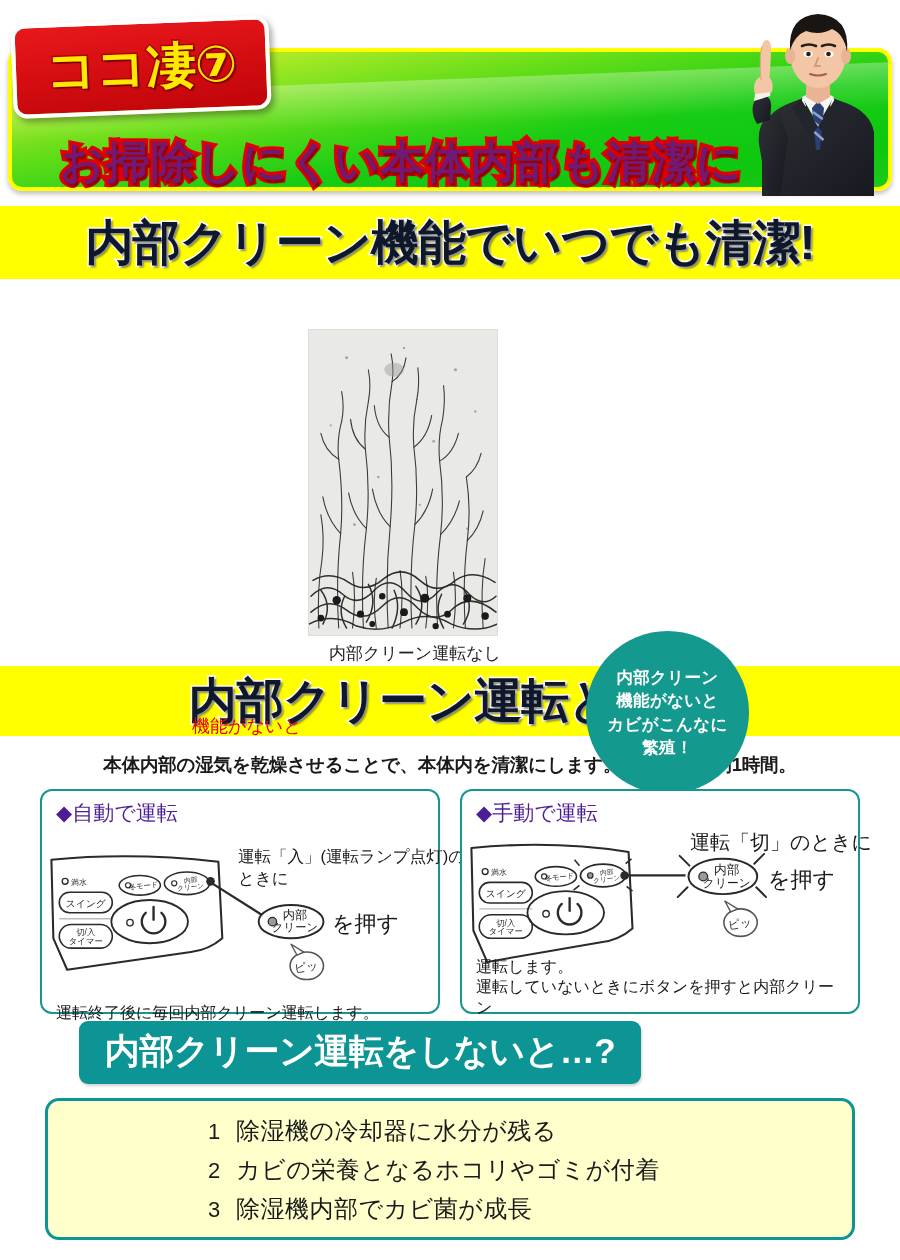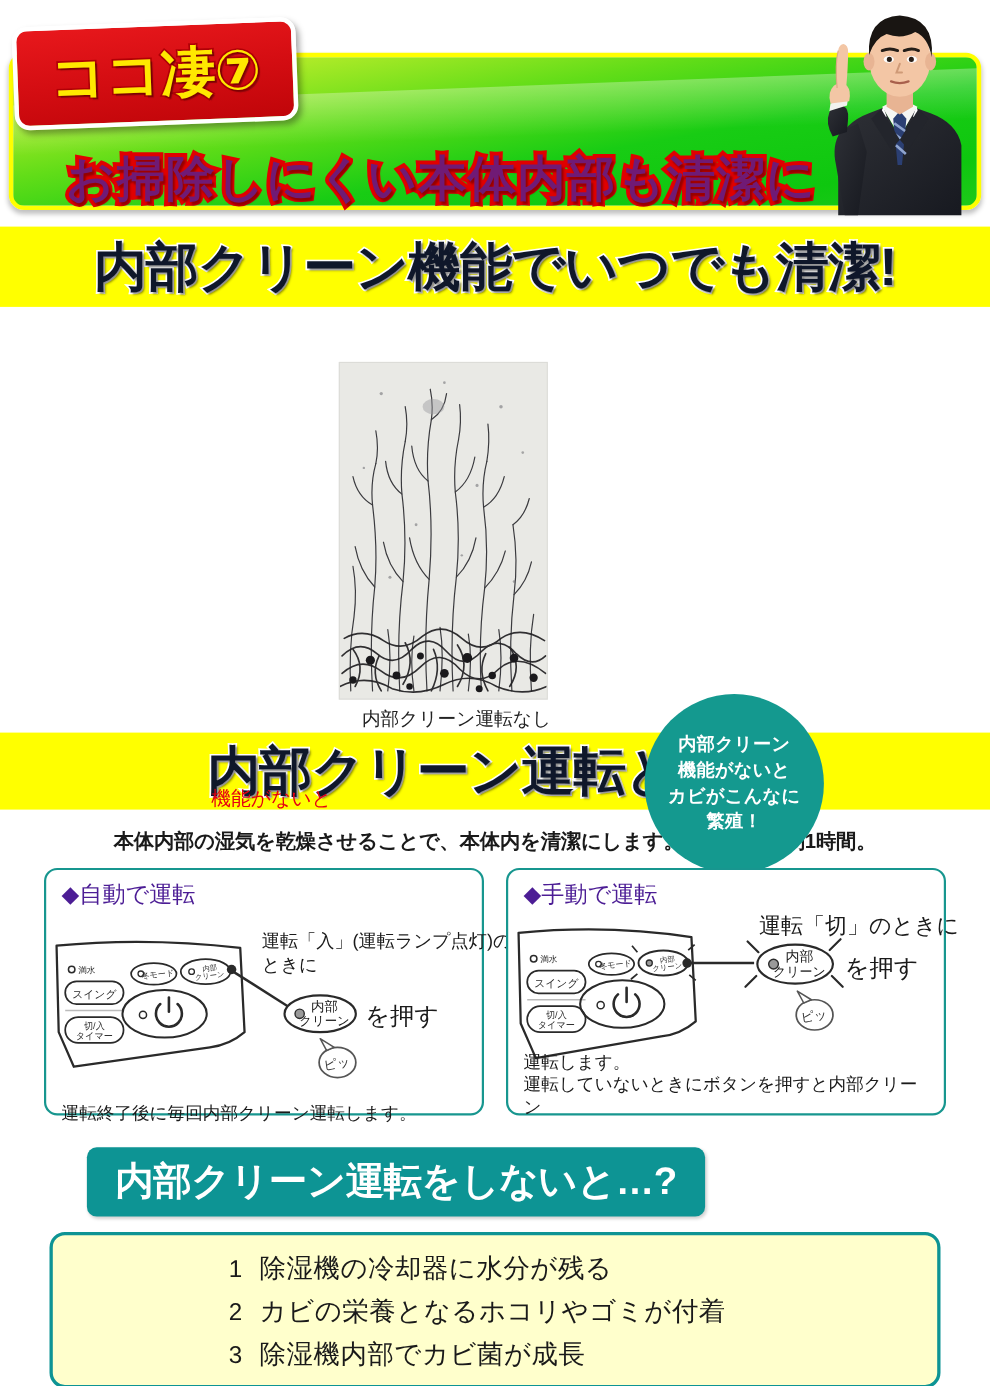--- a/index.html
+++ b/index.html
@@ -252,21 +252,21 @@
     position: absolute;
     left: 0; top: 0;
     width: 100%; height: 100%;
   }
 
   
   .teal-heading-wrap {
     width: 720px;
     display: flex;
     justify-content: center;
-    margin-top: 22px;
+    margin-top: 0;
   }
   .teal-heading {
     background: #0d9494;
     border-radius: 9px;
     padding: 7px 26px 9px 26px;
     font-size: 35px;
     font-weight: bold;
     color: #ffffff;
     letter-spacing: -0.5px;
     white-space: nowrap;

